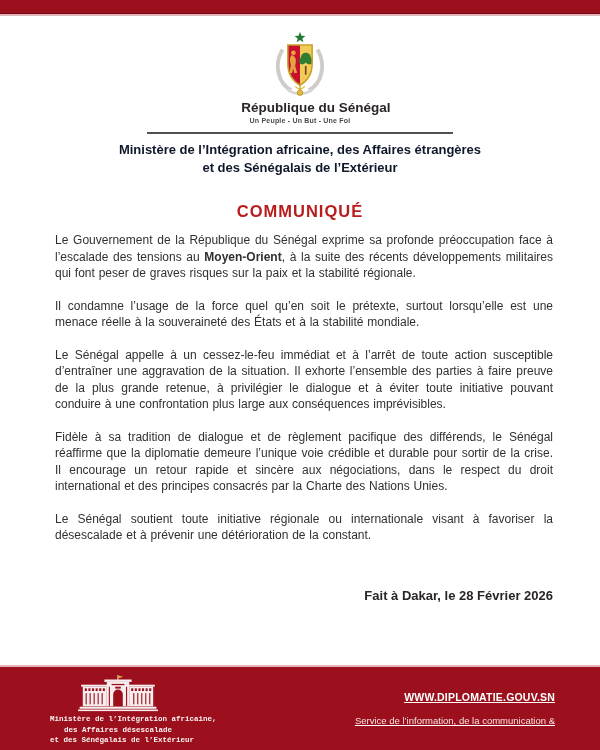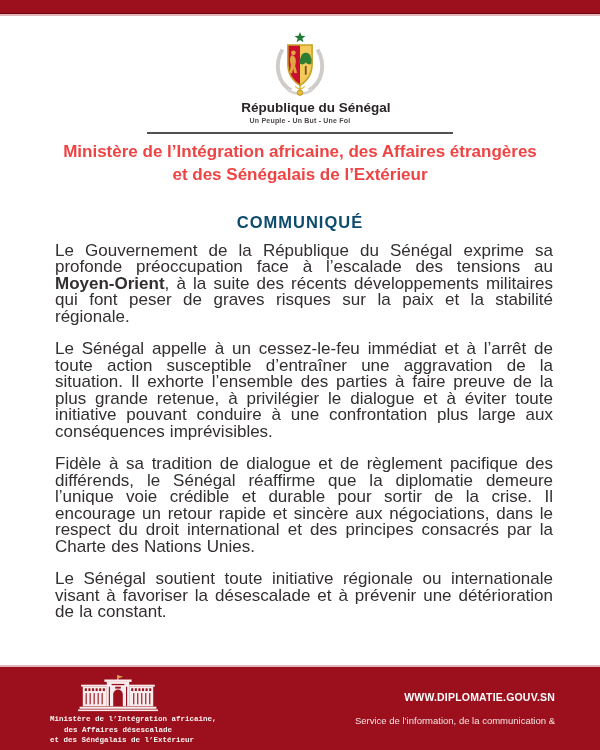--- a/index.html
+++ b/index.html
@@ -14,38 +14,38 @@
     overflow:hidden;margin:0 auto;
   }
   
   .top-bar{height:14px;background:var(--brand-red);border-bottom:2px solid var(--pink-line);box-shadow:inset 0 -1px 0 #6f0a12;}
   
   .header{text-align:center;padding-top:15px;}
   .coa{width:78px;height:68px;display:block;margin:0 auto;}
   .republic{font-size:13.5px;font-weight:bold;color:#2A2526;margin-top:1px;padding-left:32px;}
   .motto{font-size:7px;font-weight:bold;color:#4E4849;margin-top:2px;letter-spacing:.2px;}
   .divider{width:306px;border:0;border-top:2px solid #535051;margin:8px auto 7px;}
-  .ministry{font-size:17px;font-weight:bold;color:#ef4444;line-height:1.35;}
+  .ministry{font-size:13px;font-weight:bold;color:#0f172a;line-height:1.35;}
   
-  .doc-title{text-align:center;font-size:16.5px;font-weight:bold;letter-spacing:1px;color:#0c4a6e;margin:26px 0 0;}
+  .doc-title{text-align:center;font-size:16.5px;font-weight:bold;letter-spacing:1px;color:#b91c1c;margin:26px 0 0;}
   .content{padding:11px 47px 0 55px;}
-  .content p{margin:0 0 16px;font-size:17px;line-height:16.5px;text-align:justify;word-spacing:.5px;color:var(--ink);}
+  .content p{margin:0 0 16px;font-size:12px;line-height:16.5px;text-align:justify;word-spacing:.5px;color:var(--ink);}
   .b{font-weight:bold;}
   .dateline{text-align:right;font-weight:bold;font-size:13px;color:#2A2627;padding:28px 47px 0 0;}
   
   .footer{
     position:absolute;left:0;right:0;bottom:0;height:85px;
     background:var(--brand-red);border-top:2px solid var(--pink-line);
     box-sizing:border-box;display:flex;justify-content:space-between;
     padding:8px 45px 0 50px;color:#fff;
   }
   .f-left{width:136px;text-align:center;}
   .building{width:80px;height:37px;display:block;margin:0 auto;}
   .f-left-lines{font-size:7.5px;font-weight:bold;line-height:1.4;margin-top:2px;white-space:nowrap;color:#FBF3F3;font-family:Liberation Mono, monospace;}
-  .f-right{text-align:right;padding-top:16px;}
+  .f-right{text-align:right;padding-top:16px;text-decoration:underline;}
   .website{font-size:10.5px;font-weight:bold;letter-spacing:.2px;color:#FFFFFF;}
   .service{font-size:9.5px;line-height:1.32;margin-top:12px;color:#F6E3E4;}
 </style>
 </head>
 <body>
 
 <div class="page">
 
   <div class="top-bar"></div>
 
@@ -85,20 +85,21 @@
     <div class="ministry">
       <div>Ministère de l’Intégration africaine, des Affaires étrangères</div>
       <div>et des Sénégalais de l’Extérieur</div>
     </div>
   </header>
 
   <main>
     <h1 class="doc-title">COMMUNIQUÉ</h1>
     <div class="content">
       <p><span>Le Gouvernement de la République du Sénégal exprime sa profonde préoccupation face à l’escalade des tensions au </span><span class="b">Moyen-Orient</span><span>, à la suite des récents développements militaires qui font peser de graves risques sur la paix et la stabilité régionale.</span></p>
+      <p>Il condamne l’usage de la force quel qu’en soit le prétexte, surtout lorsqu’elle est une menace réelle à la souveraineté des États et à la stabilité mondiale.</p>
       <p>Le Sénégal appelle à un cessez-le-feu immédiat et à l’arrêt de toute action susceptible d’entraîner une aggravation de la situation. Il exhorte l’ensemble des parties à faire preuve de la plus grande retenue, à privilégier le dialogue et à éviter toute initiative pouvant conduire à une confrontation plus large aux conséquences imprévisibles.</p>
       <p>Fidèle à sa tradition de dialogue et de règlement pacifique des différends, le Sénégal réaffirme que la diplomatie demeure l’unique voie crédible et durable pour sortir de la crise. Il encourage un retour rapide et sincère aux négociations, dans le respect du droit international et des principes consacrés par la Charte des Nations Unies.</p>
       <p>Le Sénégal soutient toute initiative régionale ou internationale visant à favoriser la désescalade et à prévenir une détérioration de la constant.</p>
     </div>
     <div class="dateline">Fait à Dakar, le 28 Février 2026</div>
   </main>
 
   <footer class="footer">
     <div class="f-left">
       <svg class="building" viewBox="0 0 100 46" aria-hidden="true">

